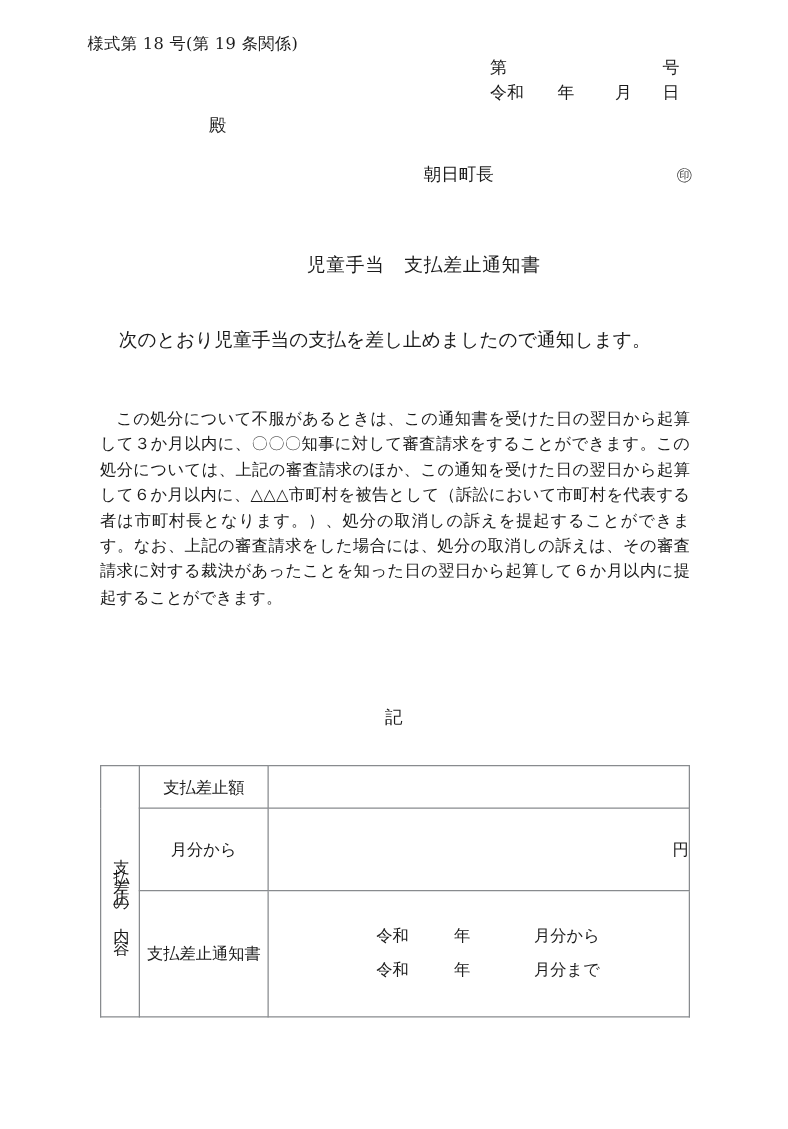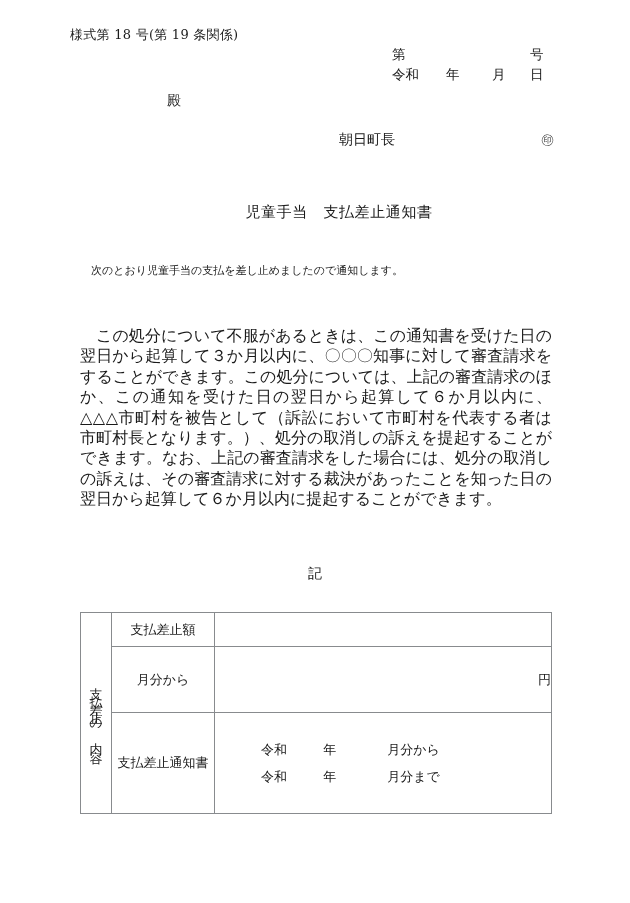--- a/index.html
+++ b/index.html
@@ -83,32 +83,32 @@
     font-size: 15px;
     letter-spacing: 0.04em;
     margin-left: 48px;
   }
 
   
   .intro {
     position: absolute;
     left: 80px;
     top: 263px;
-    font-size: 11px;
+    font-size: 15px;
     text-indent: 1em;
     width: 472px;
   }
 
   
   .body-block {
     position: absolute;
     left: 80px;
     top: 326px;
     width: 472px;
-    font-size: 16px;
+    font-size: 13px;
     line-height: 20.4px;
     text-align: justify;
     text-justify: inter-character;
   }
   .body-block p {
     margin: 0;
     text-indent: 1em;
   }
 
   
@@ -159,21 +159,21 @@
     width: 102px;
     text-align: center;
     font-size: 13px;
     padding: 4px 2px;
   }
   td.val {
     padding: 6px 10px;
   }
   .row-reason td.val { height: 32px; }
   .row-amount td.val { height: 62px; text-align: right; vertical-align: middle; }
-  .row-period td.val { height: 96px; }
+  .row-period td.val { height: 96px; padding-left: 40px; }
 
   .period-lines {
     padding-left: 46px;
     line-height: 27px;
     font-size: 13px;
   }
   .period-lines .pline { white-space: nowrap; }
   .period-lines .p-era { display: inline-block; width: 58px; }
   .period-lines .p-yr  { display: inline-block; width: 60px; }
   .period-lines .p-mo  { display: inline-block; }

